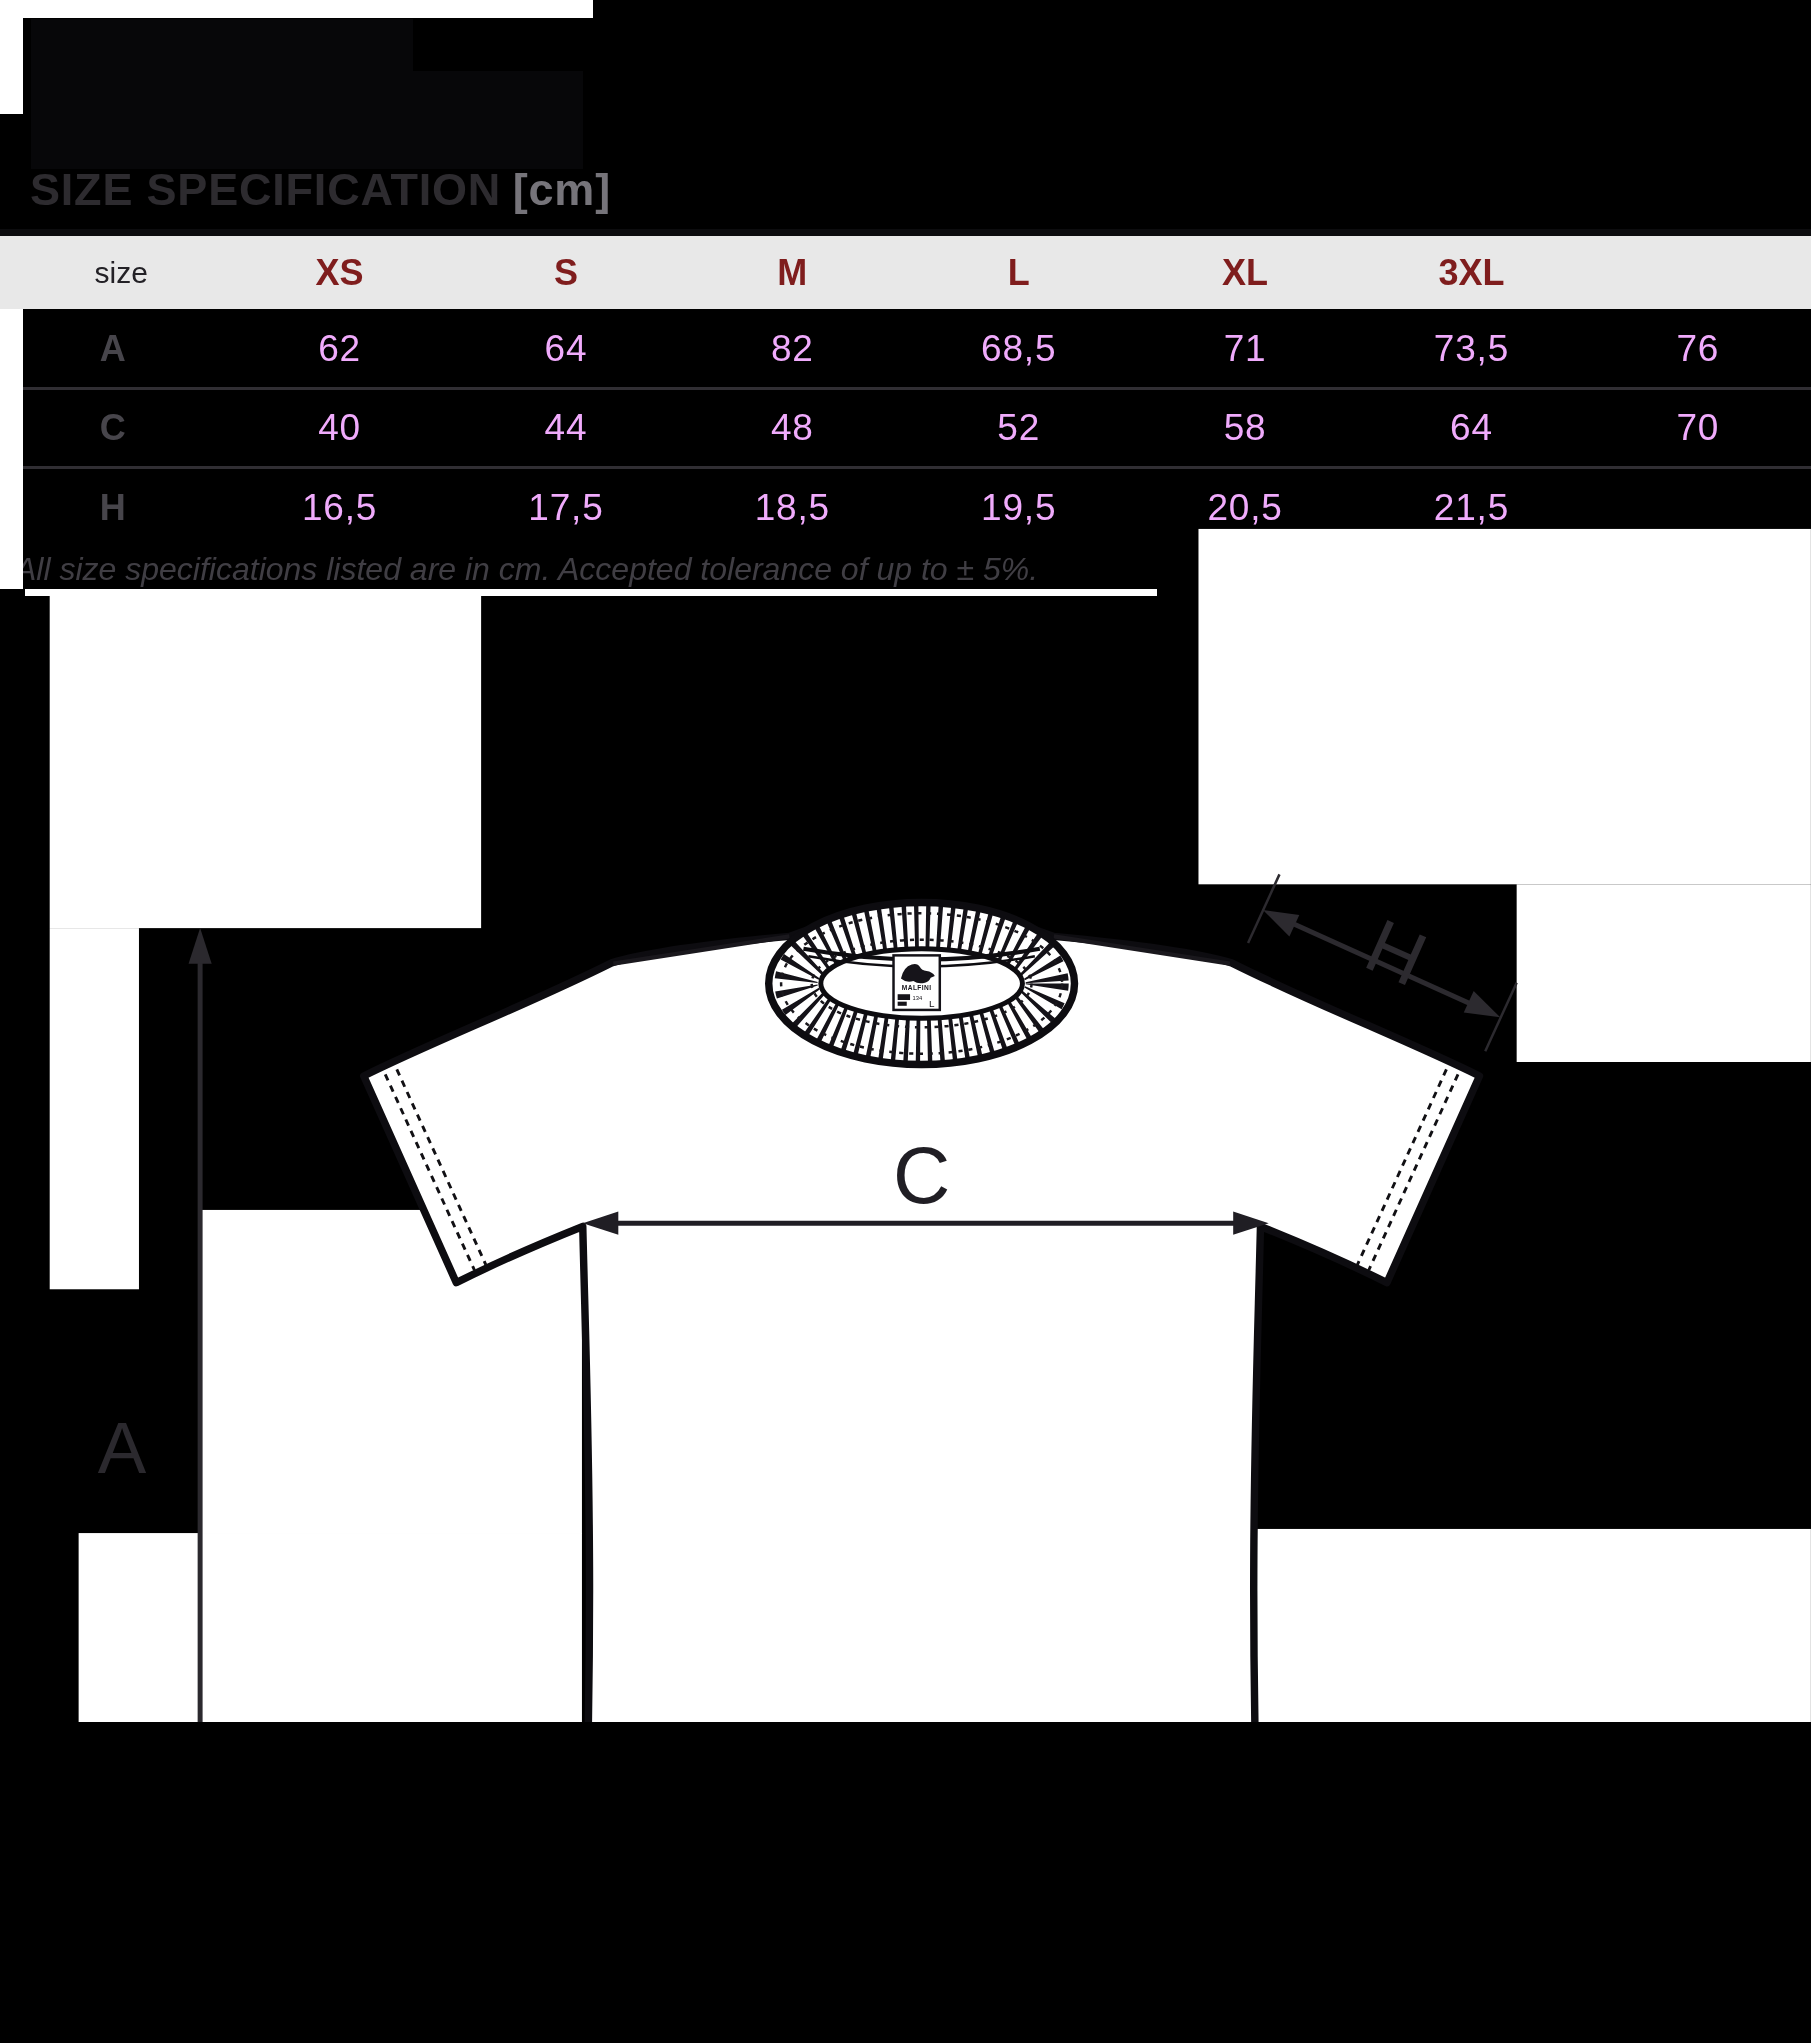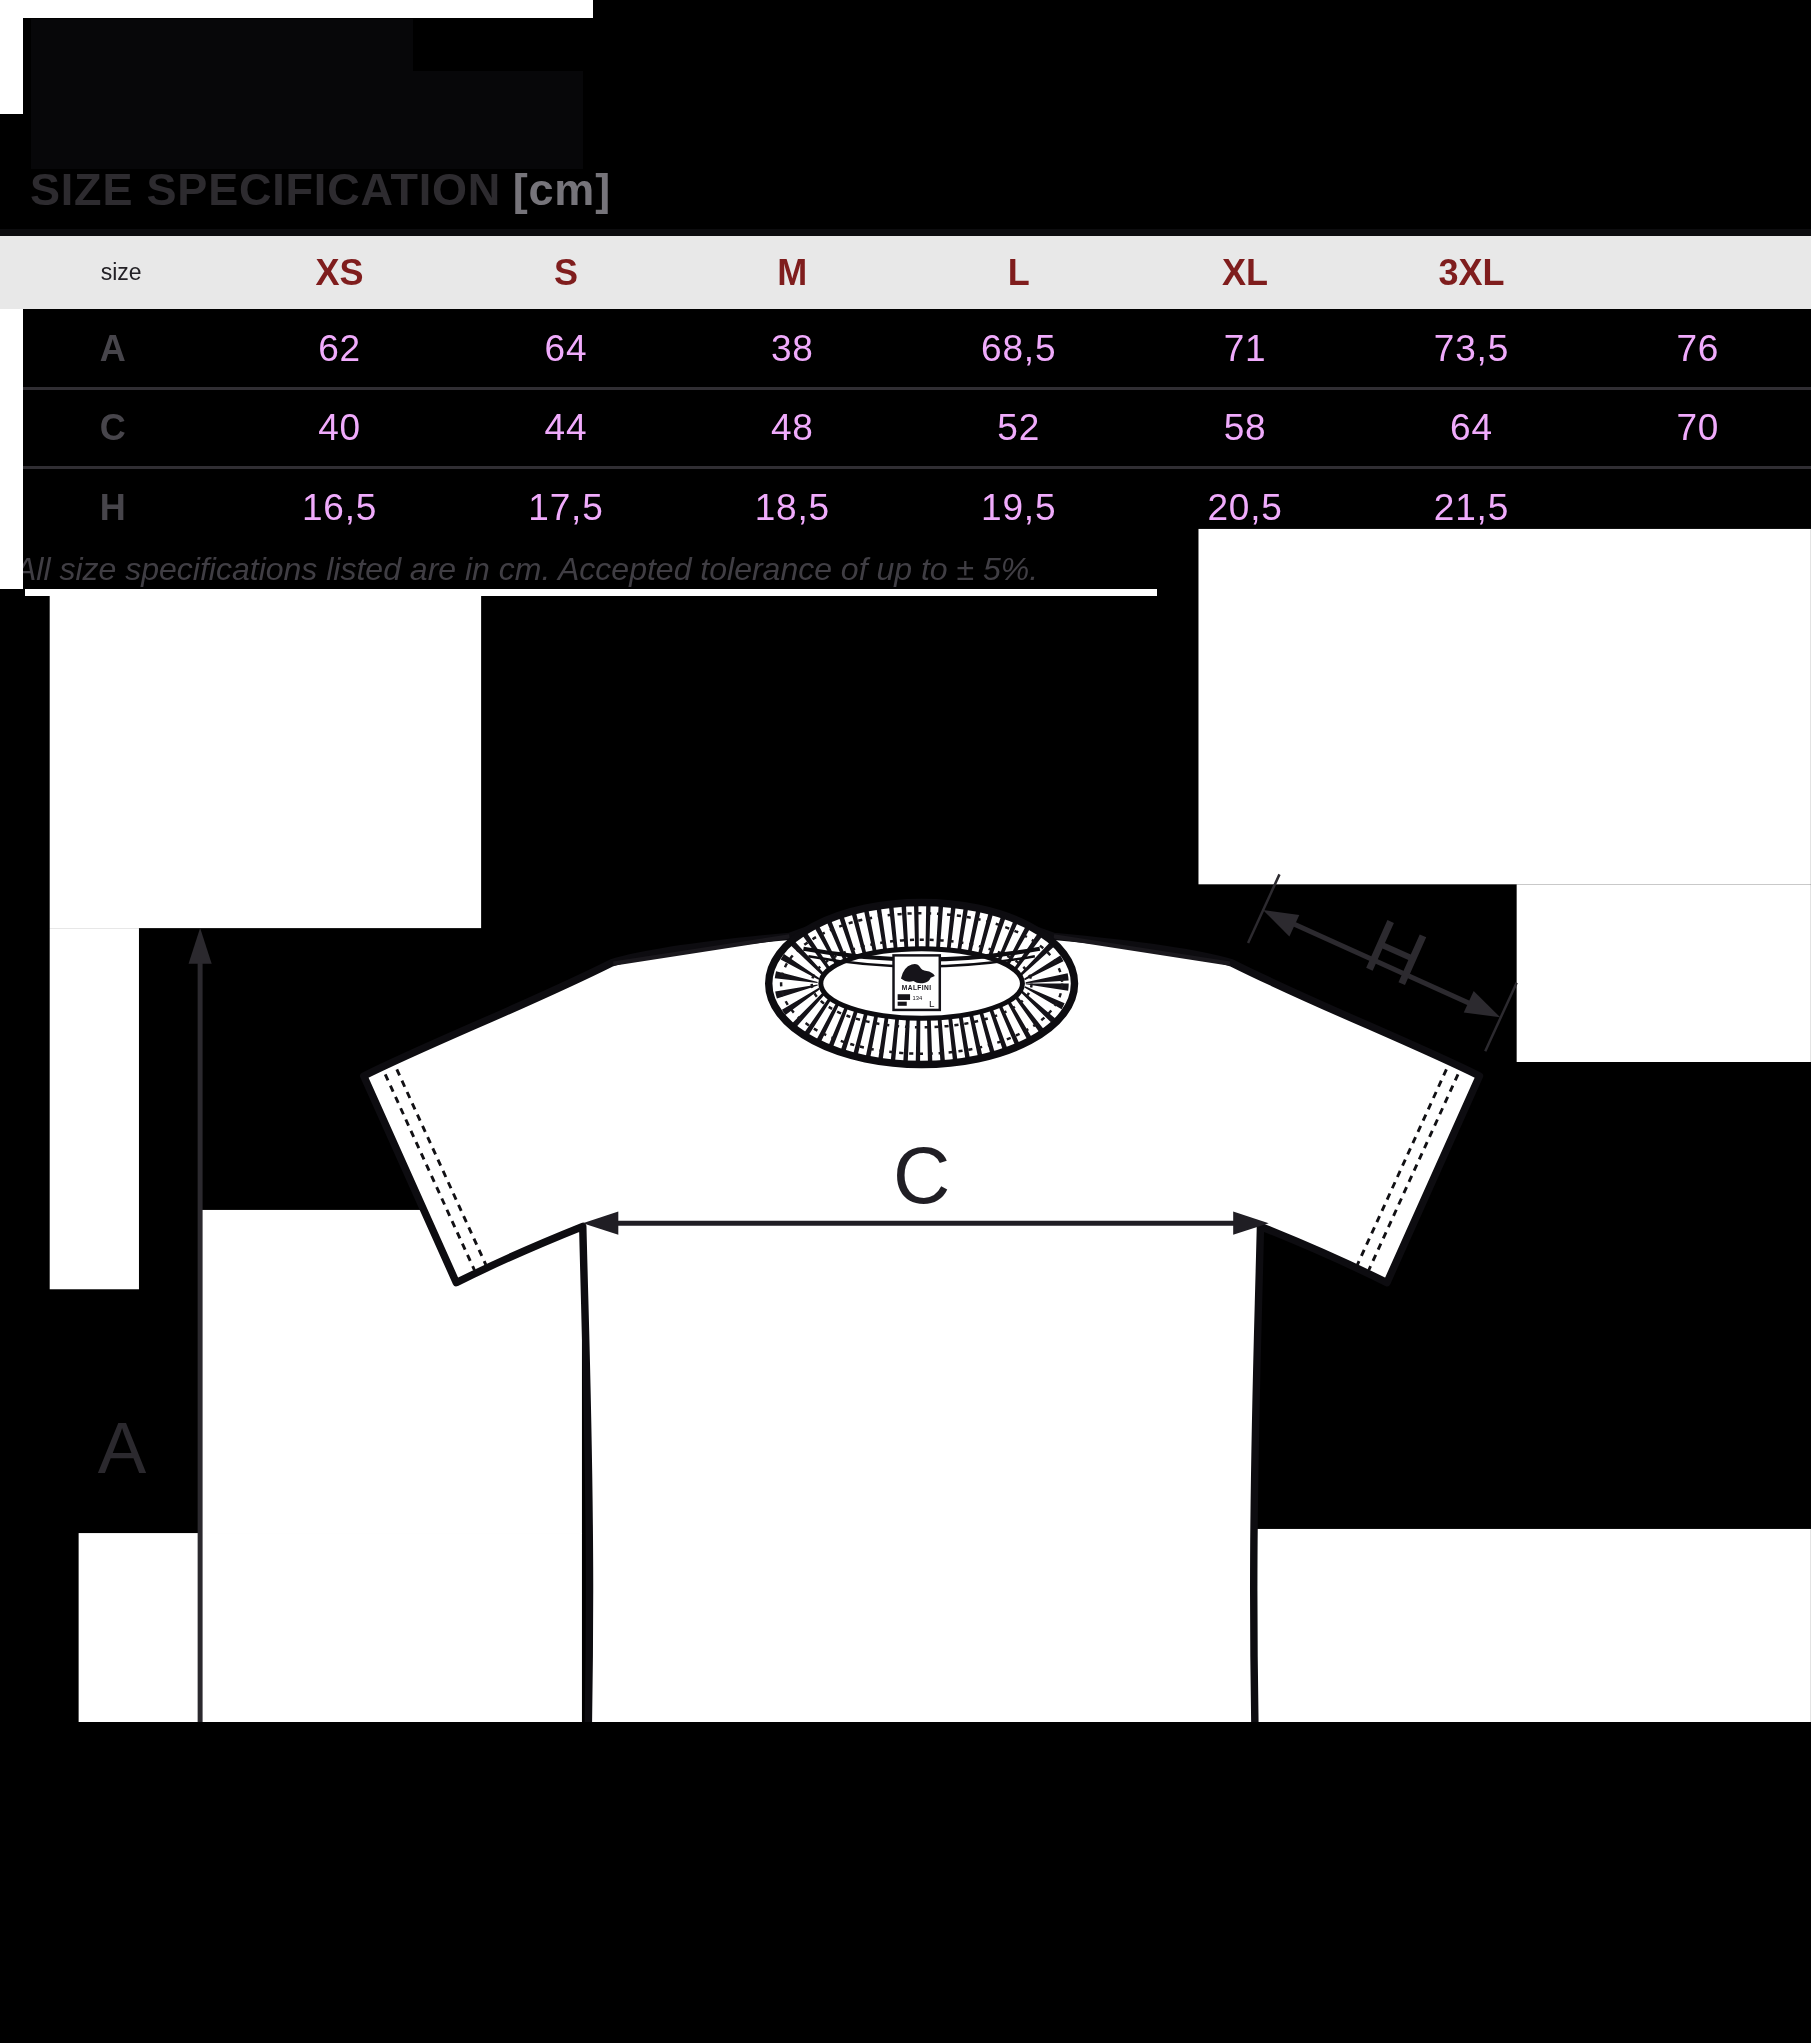--- a/index.html
+++ b/index.html
@@ -12,21 +12,21 @@
   
   .title{position:absolute;left:30px;top:165px;height:50px;line-height:50px;
          font-size:45px;font-weight:bold;letter-spacing:0.8px;color:#2d2b2f;white-space:nowrap;}
   .title .unit{color:#76747a;margin-left:11.6px;}
   
   .hdr-bar{position:absolute;left:0;top:229px;width:1811px;height:7.4px;background:#0c0c0e;}
   .thead{position:absolute;left:0;top:236px;width:1811px;height:73px;background:#e8e8e8;
          display:grid;grid-template-columns:repeat(8,1fr);}
   .thead .cell{display:flex;align-items:center;justify-content:center;
                font-size:36px;font-weight:bold;color:#7f1d1d;}
-  .thead .cell.first{font-weight:normal;font-size:23px;color:#232126;margin-left:16px;}
+  .thead .cell.first{font-weight:normal;font-size:30px;color:#232126;margin-left:16px;}
   .trow{position:absolute;left:0;width:1811px;height:79px;
         display:grid;grid-template-columns:repeat(8,1fr);}
   .trow .cell{display:flex;align-items:center;justify-content:center;
               font-size:37px;color:#f0abfc;letter-spacing:0.8px;}
   .trow .cell.label{font-weight:bold;color:#47454b;font-size:36px;}
   .row-a{top:309px;} .row-c{top:388px;} .row-h{top:468px;}
   .sep{position:absolute;left:0;width:1811px;height:2.5px;background:#302e33;}
   .sep1{top:387px;} .sep2{top:466px;}
   .note{position:absolute;left:15px;top:549px;height:41px;line-height:41px;
         font-style:italic;font-size:32px;color:#403e44;white-space:nowrap;}
@@ -56,21 +56,21 @@
     <div class="cell">M</div>
     <div class="cell">L</div>
     <div class="cell">XL</div>
     <div class="cell">3XL</div>
   </div>
 
   <div class="trow row-a">
     <div class="cell label">A</div>
     <div class="cell">62</div>
     <div class="cell">64</div>
-    <div class="cell">38</div>
+    <div class="cell">82</div>
     <div class="cell">68,5</div>
     <div class="cell">71</div>
     <div class="cell">73,5</div>
     <div class="cell">76</div>
   </div>
   <div class="sep sep1"></div>
 
   <div class="trow row-c">
     <div class="cell label">C</div>
     <div class="cell">40</div>

